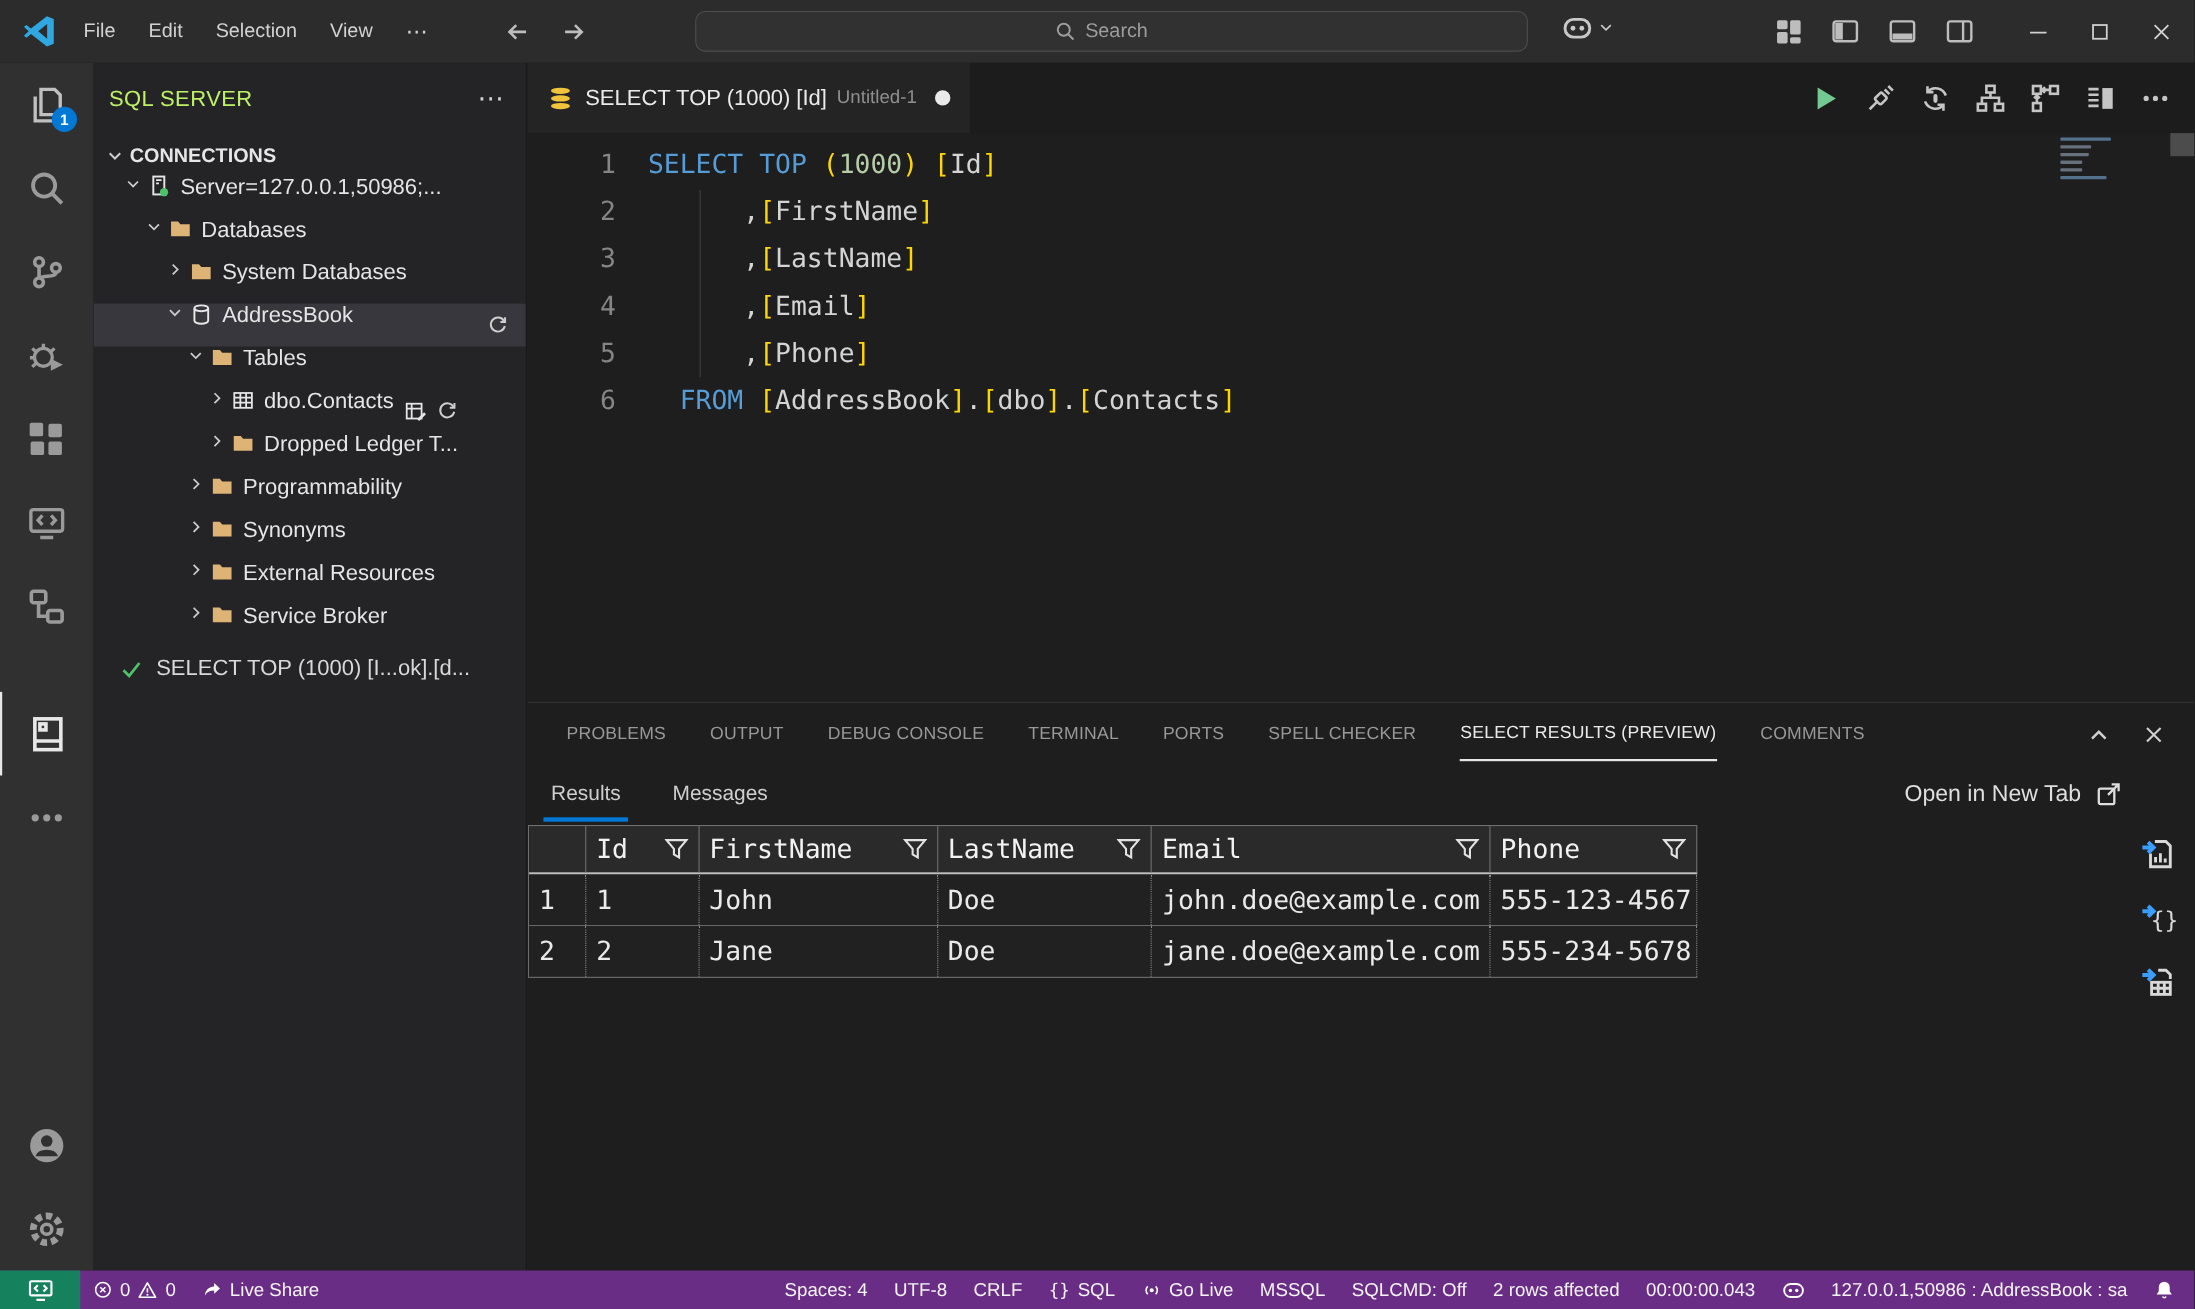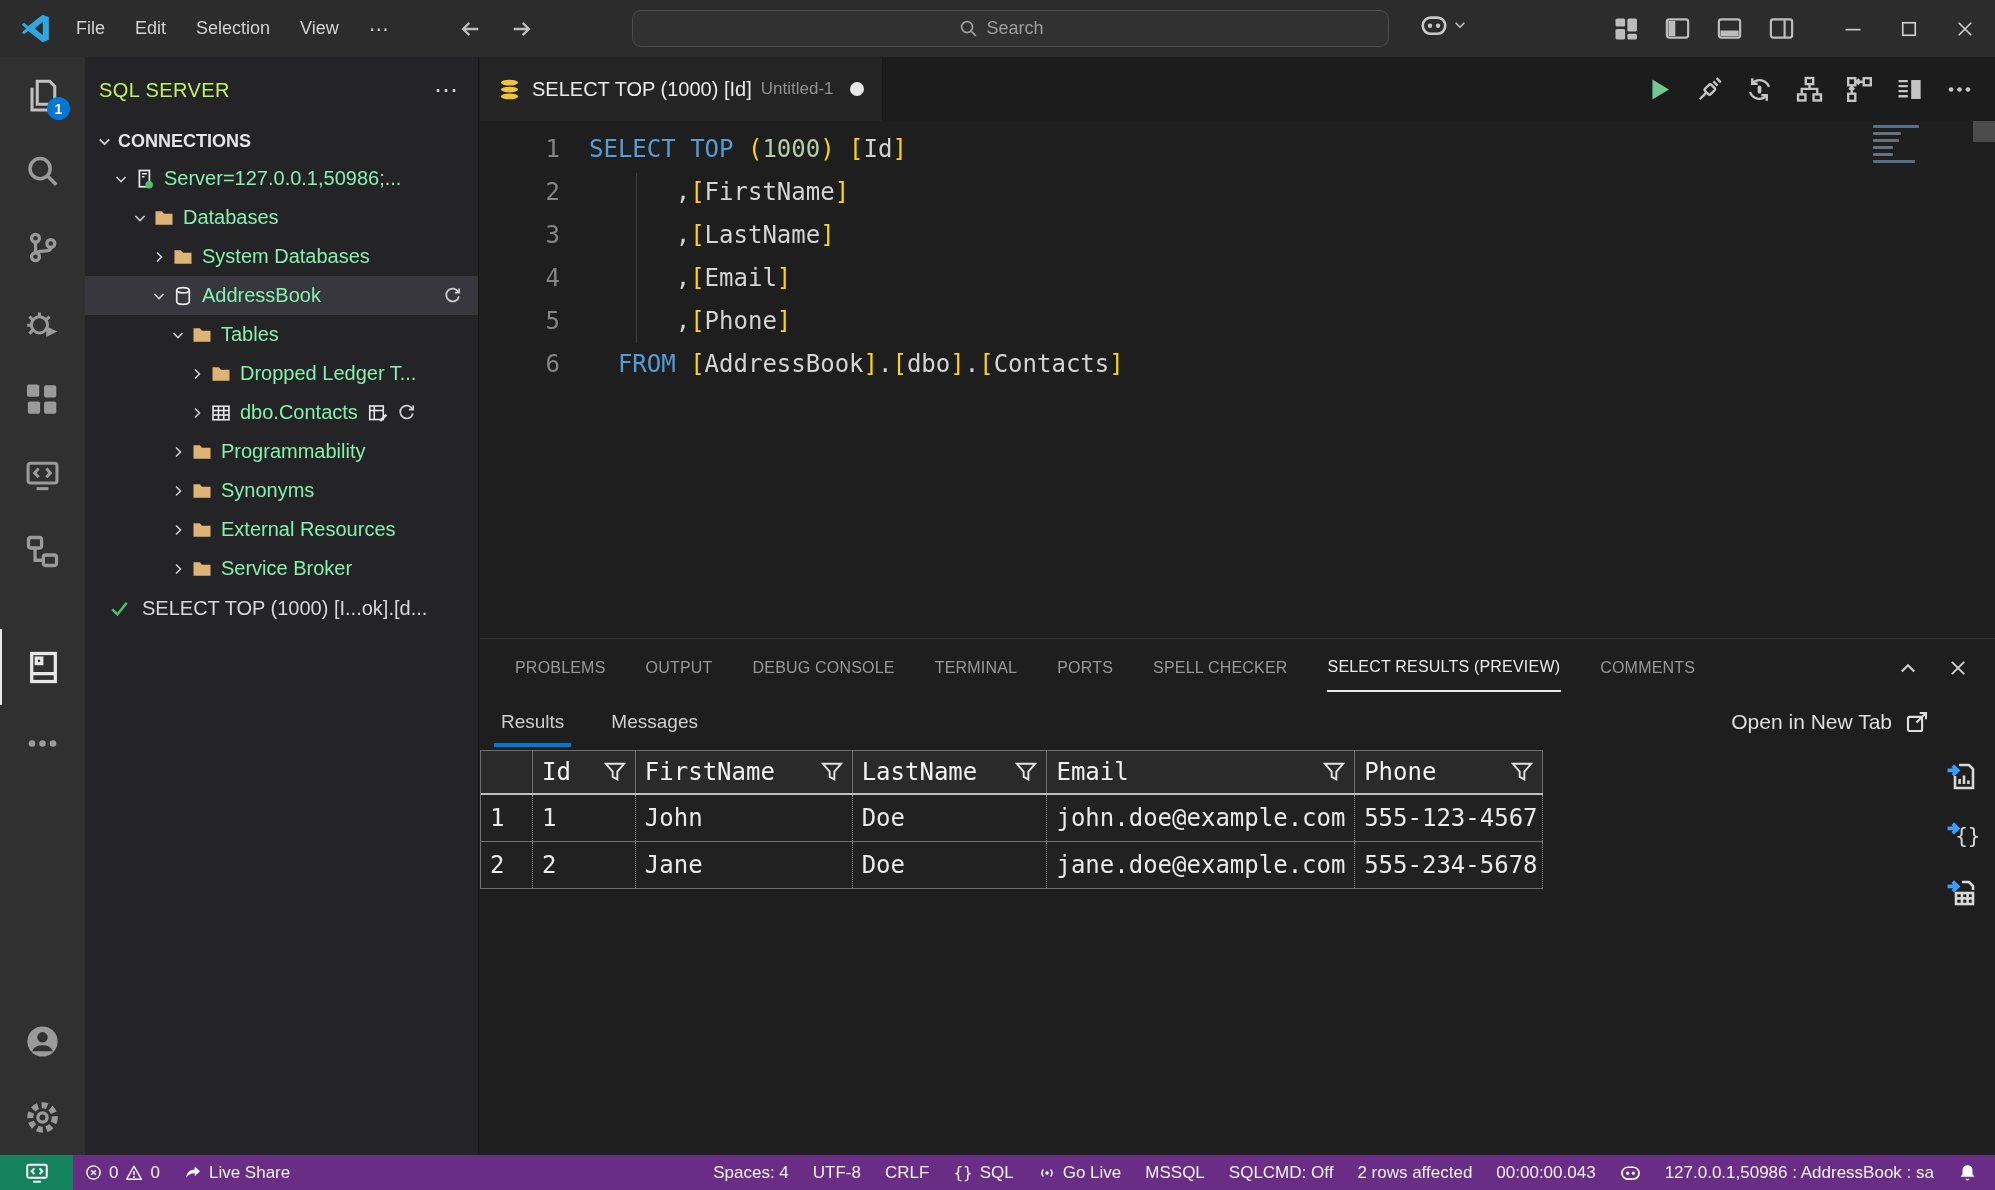--- a/index.html
+++ b/index.html
@@ -34,21 +34,21 @@
   .ab-active { border-left:2px solid #e7e7e7; }
   .ab-gap { height:40px; }
   .ab-bottom { margin-top:auto; }
 
   
   .sidebar { position:absolute; top:57px; bottom:35px; left:85px; width:394px; background:#242427; border-right:1px solid #191919; overflow:hidden; }
   .sb-title-row { height:66px; display:flex; align-items:center; padding:0 18px 0 14px; }
   .sb-title { font-size:20px; color:#bef264; letter-spacing:.4px; }
   .sb-kebab { margin-left:auto; font-size:24px; color:#d0d0d0; letter-spacing:2px; line-height:10px; }
   .section-header { height:36px; display:flex; align-items:center; gap:5px; padding-left:10px; font-weight:bold; font-size:18px; color:#e6e6e6; }
-  .tree-row { height:39px; display:flex; align-items:center; padding-left:calc(8px + var(--d)*19px); font-size:20px; color:#86efac; white-space:nowrap; }
+  .tree-row { height:39px; display:flex; padding-left:calc(8px + var(--d)*19px); font-size:20px; color:#e5e5e5; white-space:nowrap; }
   .tree-row.selected { background:#37373d; }
   .chev { flex:0 0 18px; display:flex; justify-content:center; }
   .chev.exp svg { transform:rotate(90deg); }
   .t-icon { margin:0 9px 0 5px; display:flex; flex:0 0 auto; }
   .t-actions { display:flex; align-items:center; gap:9px; margin-left:10px; }
   .t-right { margin-left:auto; margin-right:16px; }
   .qh-header { border-top:1px solid #3a3a3c; }
   .qh-item { height:40px; display:flex; align-items:center; gap:12px; padding-left:24px; font-size:20px; color:#d8d8d8; white-space:nowrap; }
 
   
@@ -386,34 +386,20 @@
   </div>
 
   <div class="tree-row" style="--d:5">
     <span class="chev">
         <svg width="16" height="16" viewBox="0 0 16 16">
           <path d="M6 3.5 L10.5 8 L6 12.5" stroke="#cccccc" stroke-width="1.6" fill="none"></path>
         </svg>
       </span>
     <span class="t-icon">
         <svg width="20" height="20" viewBox="0 0 16 16">
-          <path d="M1.2 2.6 H6.3 L8 4.6 H14.8 V13.4 H1.2 Z" fill="#ddb376"></path>
-        </svg>
-      </span>
-    <span>Dropped Ledger T...</span>
-  </div>
-
-  <div class="tree-row" style="--d:5">
-    <span class="chev">
-        <svg width="16" height="16" viewBox="0 0 16 16">
-          <path d="M6 3.5 L10.5 8 L6 12.5" stroke="#cccccc" stroke-width="1.6" fill="none"></path>
-        </svg>
-      </span>
-    <span class="t-icon">
-        <svg width="20" height="20" viewBox="0 0 16 16">
           <g stroke="#e6e6e6" stroke-width="1.3" fill="none">
             <rect x="1.6" y="2.6" width="12.8" height="10.8"></rect>
             <line x1="1.6" y1="6" x2="14.4" y2="6"></line>
             <line x1="1.6" y1="9.6" x2="14.4" y2="9.6"></line>
             <line x1="6" y1="2.6" x2="6" y2="13.4"></line>
             <line x1="10.2" y1="2.6" x2="10.2" y2="13.4"></line>
           </g>
         </svg>
       </span>
     <span>dbo.Contacts</span>
@@ -428,20 +414,34 @@
             <path d="M9 13.6 L14 8.6 L15.4 10 L10.4 15 Z" fill="#e6e6e6"></path>
           </svg>
         </span>
       <span>
           <svg width="19" height="19" viewBox="0 0 16 16">
             <path d="M12.9 5.1 A5.4 5.4 0 1 0 13.4 8.7" fill="none" stroke="#cfcfcf" stroke-width="1.5"></path>
             <path d="M13.6 2 V5.6 H10" fill="none" stroke="#cfcfcf" stroke-width="1.5"></path>
           </svg>
         </span>
     </span>
+  </div>
+
+  <div class="tree-row" style="--d:5">
+    <span class="chev">
+        <svg width="16" height="16" viewBox="0 0 16 16">
+          <path d="M6 3.5 L10.5 8 L6 12.5" stroke="#cccccc" stroke-width="1.6" fill="none"></path>
+        </svg>
+      </span>
+    <span class="t-icon">
+        <svg width="20" height="20" viewBox="0 0 16 16">
+          <path d="M1.2 2.6 H6.3 L8 4.6 H14.8 V13.4 H1.2 Z" fill="#ddb376"></path>
+        </svg>
+      </span>
+    <span>Dropped Ledger T...</span>
   </div>
 
 
   <div class="tree-row" style="--d:4">
     <span class="chev">
         <svg width="16" height="16" viewBox="0 0 16 16">
           <path d="M6 3.5 L10.5 8 L6 12.5" stroke="#cccccc" stroke-width="1.6" fill="none"></path>
         </svg>
       </span>
     <span class="t-icon">

